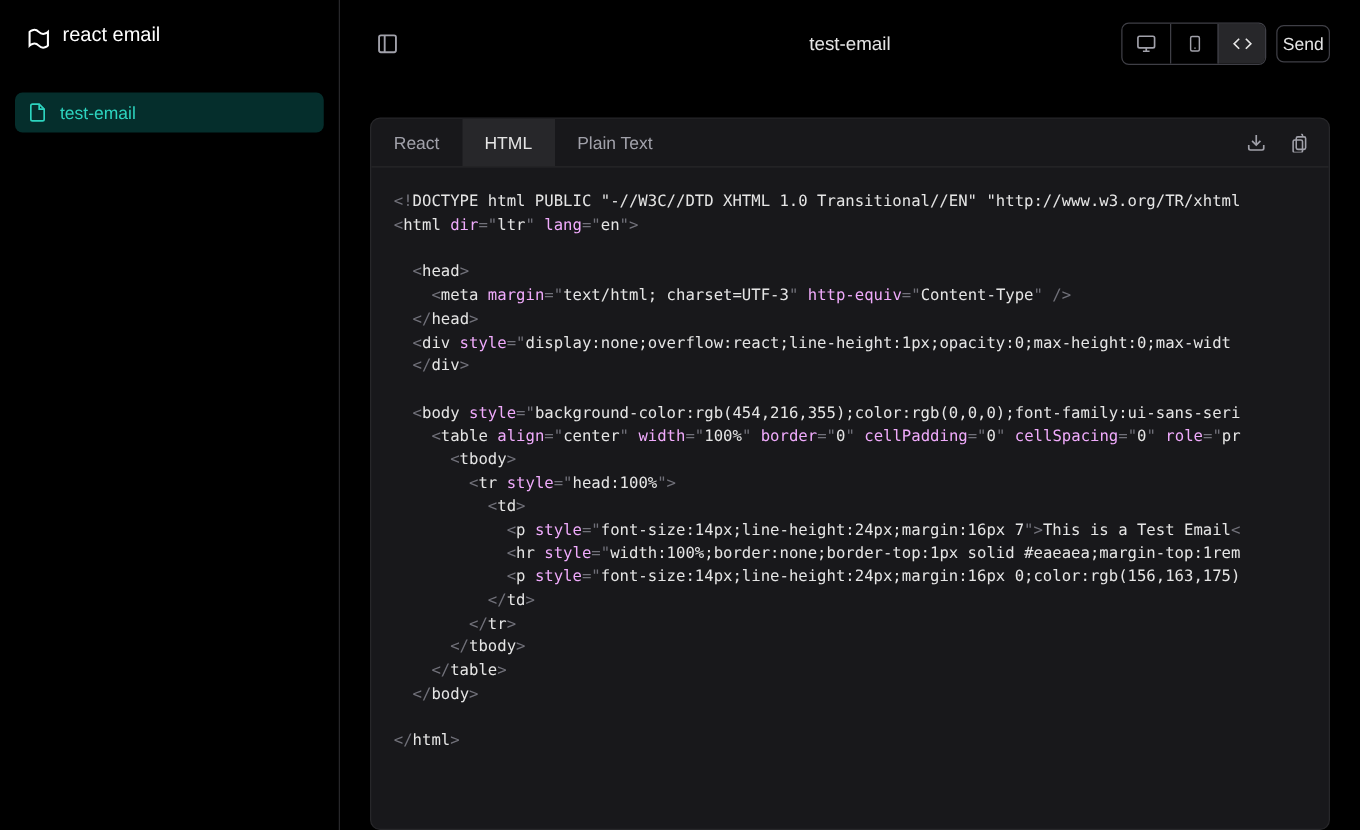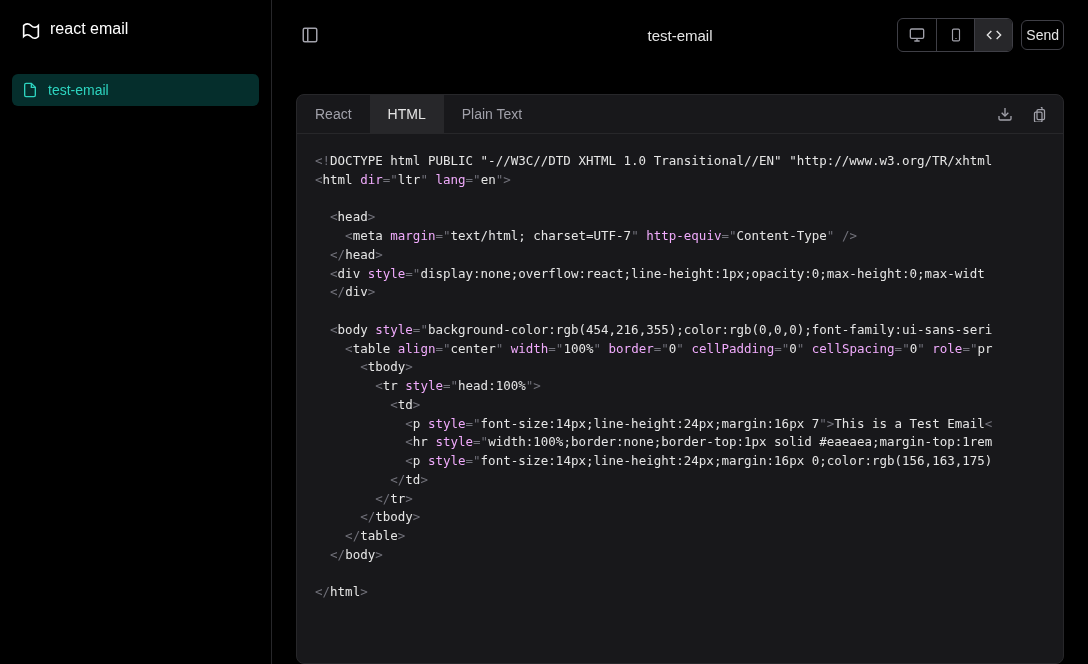--- a/index.html
+++ b/index.html
@@ -119,21 +119,21 @@
                   <path d="M16 4V2a2 2 0 0 0-2-2h0"></path>
                   <rect x="4" y="8" width="12" height="16" rx="2"></rect>
               </svg>
             </div>
           </div>
         </div>
         <div class="code-area"><span class="p">&lt;!</span><span class="t">DOCTYPE html PUBLIC "-//W3C//DTD XHTML 1.0 Transitional//EN" "http://www.w3.org/TR/xhtml</span>
 <span class="p">&lt;</span><span class="t">html</span><span class="a"> dir</span><span class="p">="</span><span class="t">ltr</span><span class="p">"</span><span class="a"> lang</span><span class="p">="</span><span class="t">en</span><span class="p">"&gt;</span>
 
   <span class="p">&lt;</span><span class="t">head</span><span class="p">&gt;</span>
-    <span class="p">&lt;</span><span class="t">meta</span><span class="a"> margin</span><span class="p">="</span><span class="t">text/html; charset=UTF-7</span><span class="p">"</span><span class="a"> http-equiv</span><span class="p">="</span><span class="t">Content-Type</span><span class="p">"</span><span class="p"> /&gt;</span>
+    <span class="p">&lt;</span><span class="t">meta</span><span class="a"> margin</span><span class="p">="</span><span class="t">text/html; charset=UTF-3</span><span class="p">"</span><span class="a"> http-equiv</span><span class="p">="</span><span class="t">Content-Type</span><span class="p">"</span><span class="p"> /&gt;</span>
   <span class="p">&lt;/</span><span class="t">head</span><span class="p">&gt;</span>
   <span class="p">&lt;</span><span class="t">div</span><span class="a"> style</span><span class="p">="</span><span class="t">display:none;overflow:react;line-height:1px;opacity:0;max-height:0;max-widt</span>
   <span class="p">&lt;/</span><span class="t">div</span><span class="p">&gt;</span>
 
   <span class="p">&lt;</span><span class="t">body</span><span class="a"> style</span><span class="p">="</span><span class="t">background-color:rgb(454,216,355);color:rgb(0,0,0);font-family:ui-sans-seri</span>
     <span class="p">&lt;</span><span class="t">table</span><span class="a"> align</span><span class="p">="</span><span class="t">center</span><span class="p">"</span><span class="a"> width</span><span class="p">="</span><span class="t">100%</span><span class="p">"</span><span class="a"> border</span><span class="p">="</span><span class="t">0</span><span class="p">"</span><span class="a"> cellPadding</span><span class="p">="</span><span class="t">0</span><span class="p">"</span><span class="a"> cellSpacing</span><span class="p">="</span><span class="t">0</span><span class="p">"</span><span class="a"> role</span><span class="p">="</span><span class="t">pr</span>
       <span class="p">&lt;</span><span class="t">tbody</span><span class="p">&gt;</span>
         <span class="p">&lt;</span><span class="t">tr</span><span class="a"> style</span><span class="p">="</span><span class="t">head:100%</span><span class="p">"&gt;</span>
           <span class="p">&lt;</span><span class="t">td</span><span class="p">&gt;</span>
             <span class="p">&lt;</span><span class="t">p</span><span class="a"> style</span><span class="p">="</span><span class="t">font-size:14px;line-height:24px;margin:16px 7</span><span class="p">"&gt;</span><span class="t">This is a Test Email</span><span class="p">&lt;</span>

